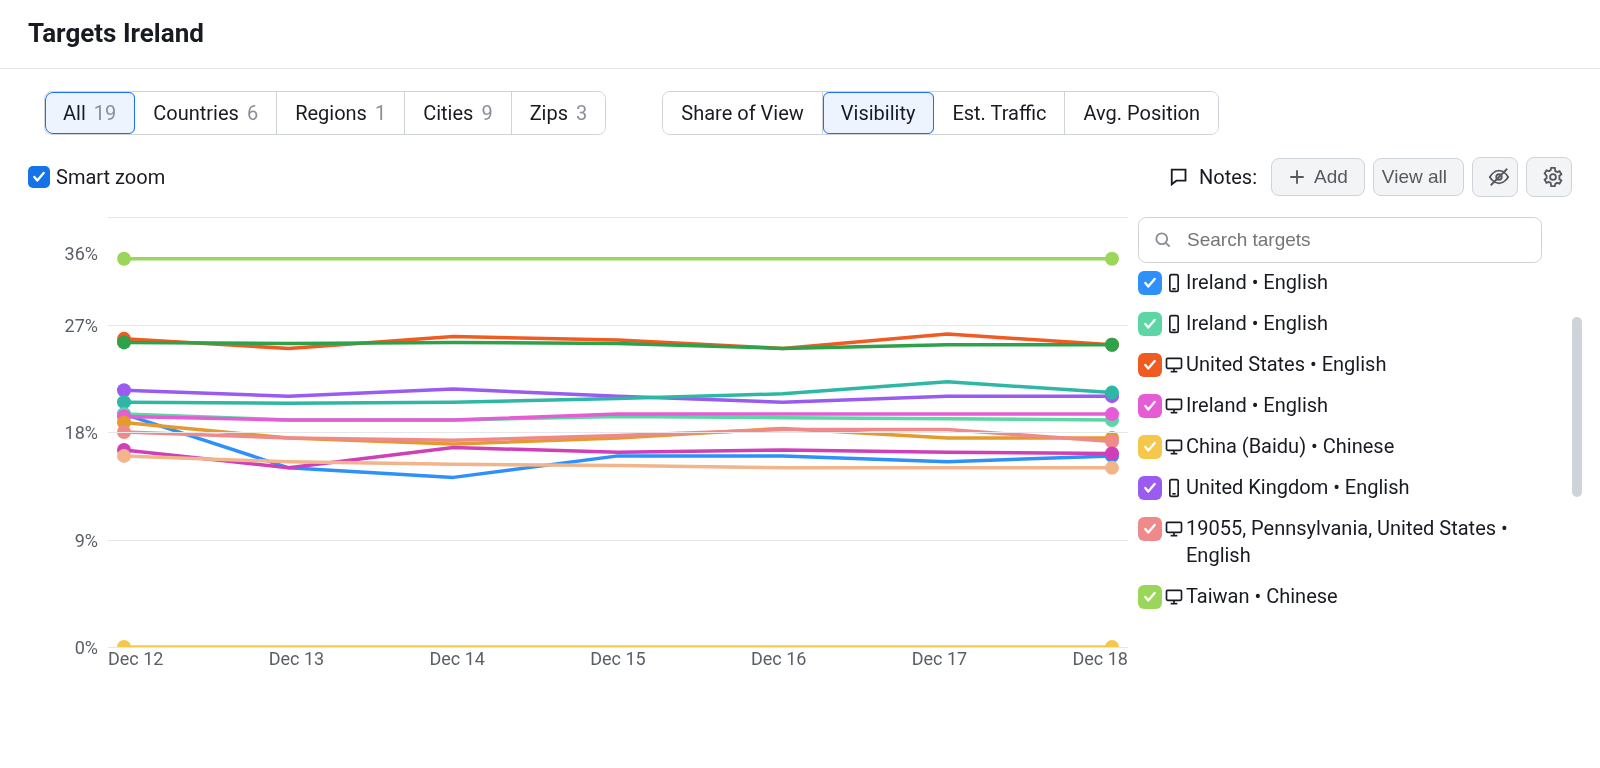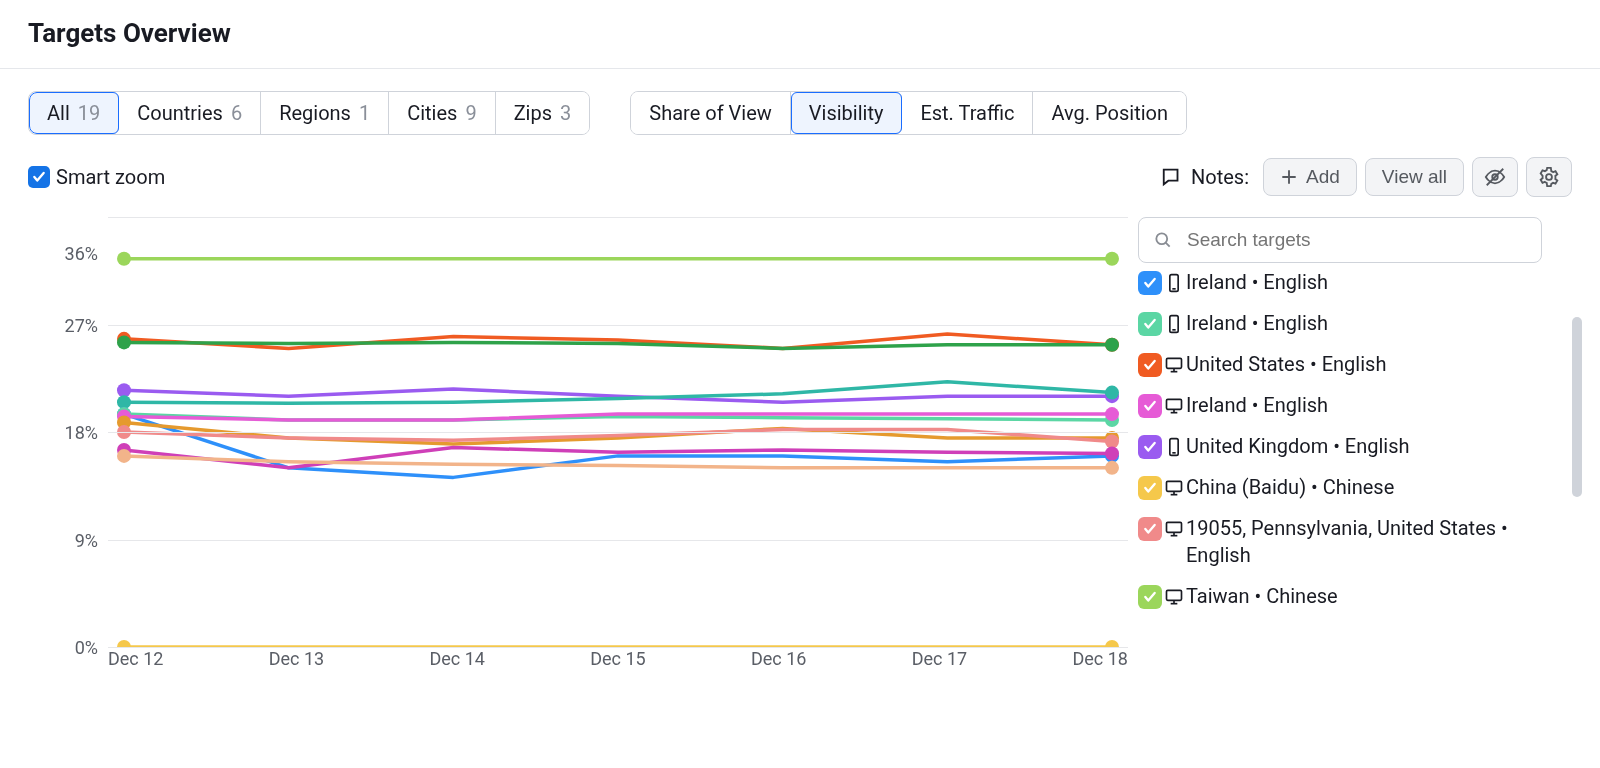--- a/index.html
+++ b/index.html
@@ -7,37 +7,37 @@
     margin: 0; padding: 0; width: 1600px; height: 768px;
     font-family: -apple-system, BlinkMacSystemFont, "Segoe UI", Roboto, Helvetica, Arial, sans-serif;
     background: #fff; color: #191b23;
   }
   
   .header { padding: 18px 28px 20px 28px; border-bottom: 1px solid #e5e7eb; }
   .title { font-size: 26px; font-weight: 700; }
 
   
   .topbar { display:flex; align-items:center; padding: 22px 28px 0 28px; gap:40px; }
-  .seg-group { display:inline-flex; border:1px solid #cfd3da; border-radius:8px; overflow:hidden; }
+  .seg-group { display:inline-flex; border:1px solid #cfd3da; border-radius:8px; overflow:hidden;margin-left:16px; }
   .seg { padding: 9px 18px; font-size:20px; border-right:1px solid #cfd3da; cursor:pointer; display:flex; align-items:center; gap:8px; background:#fff; }
   .seg:last-child { border-right:none; }
   .seg .count { color:#8a8f99; }
   .seg.active { background:#eef4fe; outline:1px solid #1a6dff; outline-offset:-1px; border-radius:6px; }
   .seg-group .seg.active:first-child { border-top-left-radius:8px; border-bottom-left-radius:8px; }
 
   
   .controls { display:flex; align-items:center; padding: 22px 28px 0 28px; }
   .chk { display:flex; align-items:center; gap:6px; font-size:20px; cursor:pointer; }
   .chk-box { width:22px; height:22px; border-radius:5px; background:#1473e6; display:flex; align-items:center; justify-content:center; }
   .chk-box svg { width:14px; height:14px; }
   .spacer { flex:1; }
   .notes-label { display:flex; align-items:center; gap:8px; font-size:20px; margin-right:14px; }
   .notes-label svg { width:22px; height:22px; }
   .btn { border:1px solid #cfd3da; background:#f3f4f6; color:#55595f; border-radius:8px; padding:7px 16px; font-size:19px; cursor:pointer; display:inline-flex; align-items:center; gap:8px; }
-  .btn + .btn { margin-left:8px; }
+  .btn + .btn { margin-left:8px;padding-left:8px; }
   .icon-btn { width:46px; height:40px; padding:0; justify-content:center; }
   .icon-btn svg { width:22px; height:22px; }
 
   
   .main { display:flex; padding:20px 0 0 28px; }
   .chart-wrap { width:1110px; position:relative; }
   .plot { position:relative; width:1020px; height:430px; margin-left:80px; }
   .ylabels { position:absolute; left:0; top:0; width:70px; height:430px; }
   .ylabel { position:absolute; right:0; transform:translateY(-50%); font-size:18px; color:#5a5e66; text-align:right; width:70px; }
   .grid-line { position:absolute; left:0; right:0; height:1px; background:#e6e7ea; }
@@ -58,21 +58,21 @@
   .li .cb svg { width:14px; height:14px; }
   .li .dev { width:24px; flex:none; display:flex; justify-content:center; margin-top:2px; }
   .li .dev svg { width:20px; height:24px; }
   .li .lbl { line-height:1.35; }
   .scroll-ind { position:absolute; right:18px; top:100px; width:10px; height:180px; background:#cfd3da; border-radius:6px; }
 </style>
 </head>
 <body>
 
 <div class="header">
-  <div class="title">Targets Overview</div>
+  <div class="title">Targets Ireland</div>
 </div>
 
 <div class="topbar">
   <div class="seg-group" id="scope-group">
       <div class="seg active">
         <span>All</span>
         <span class="count">19</span>
       </div>
       <div class="seg">
         <span>Countries</span>
@@ -276,47 +276,47 @@
           <div class="dev">
             <svg viewBox="0 0 24 24" fill="none" stroke="#191b23" stroke-width="2">
               <rect x="3" y="4" width="18" height="12" rx="1.5"></rect>
               <line x1="8" y1="20" x2="16" y2="20"></line>
               <line x1="12" y1="16" x2="12" y2="20"></line>
             </svg>
           </div>
           <div class="lbl">Ireland • English</div>
         </div>
         <div class="li">
+          <div class="cb" style="background: rgb(245, 200, 75);">
+            <svg viewBox="0 0 24 24" fill="none" stroke="#fff" stroke-width="4" stroke-linecap="round" stroke-linejoin="round">
+              <polyline points="4 12 9 18 20 5"></polyline>
+            </svg>
+          </div>
+          <div class="dev">
+            <svg viewBox="0 0 24 24" fill="none" stroke="#191b23" stroke-width="2">
+              <rect x="3" y="4" width="18" height="12" rx="1.5"></rect>
+              <line x1="8" y1="20" x2="16" y2="20"></line>
+              <line x1="12" y1="16" x2="12" y2="20"></line>
+            </svg>
+          </div>
+          <div class="lbl">China (Baidu) • Chinese</div>
+        </div>
+        <div class="li">
           <div class="cb" style="background: rgb(154, 91, 240);">
             <svg viewBox="0 0 24 24" fill="none" stroke="#fff" stroke-width="4" stroke-linecap="round" stroke-linejoin="round">
               <polyline points="4 12 9 18 20 5"></polyline>
             </svg>
           </div>
           <div class="dev">
             <svg viewBox="0 0 24 24" fill="none" stroke="#191b23" stroke-width="2">
               <rect x="7" y="2" width="10" height="20" rx="2"></rect>
               <line x1="10" y1="19" x2="14" y2="19"></line>
             </svg>
           </div>
           <div class="lbl">United Kingdom • English</div>
-        </div>
-        <div class="li">
-          <div class="cb" style="background: rgb(245, 200, 75);">
-            <svg viewBox="0 0 24 24" fill="none" stroke="#fff" stroke-width="4" stroke-linecap="round" stroke-linejoin="round">
-              <polyline points="4 12 9 18 20 5"></polyline>
-            </svg>
-          </div>
-          <div class="dev">
-            <svg viewBox="0 0 24 24" fill="none" stroke="#191b23" stroke-width="2">
-              <rect x="3" y="4" width="18" height="12" rx="1.5"></rect>
-              <line x1="8" y1="20" x2="16" y2="20"></line>
-              <line x1="12" y1="16" x2="12" y2="20"></line>
-            </svg>
-          </div>
-          <div class="lbl">China (Baidu) • Chinese</div>
         </div>
         <div class="li">
           <div class="cb" style="background: rgb(240, 138, 138);">
             <svg viewBox="0 0 24 24" fill="none" stroke="#fff" stroke-width="4" stroke-linecap="round" stroke-linejoin="round">
               <polyline points="4 12 9 18 20 5"></polyline>
             </svg>
           </div>
           <div class="dev">
             <svg viewBox="0 0 24 24" fill="none" stroke="#191b23" stroke-width="2">
               <rect x="3" y="4" width="18" height="12" rx="1.5"></rect>

